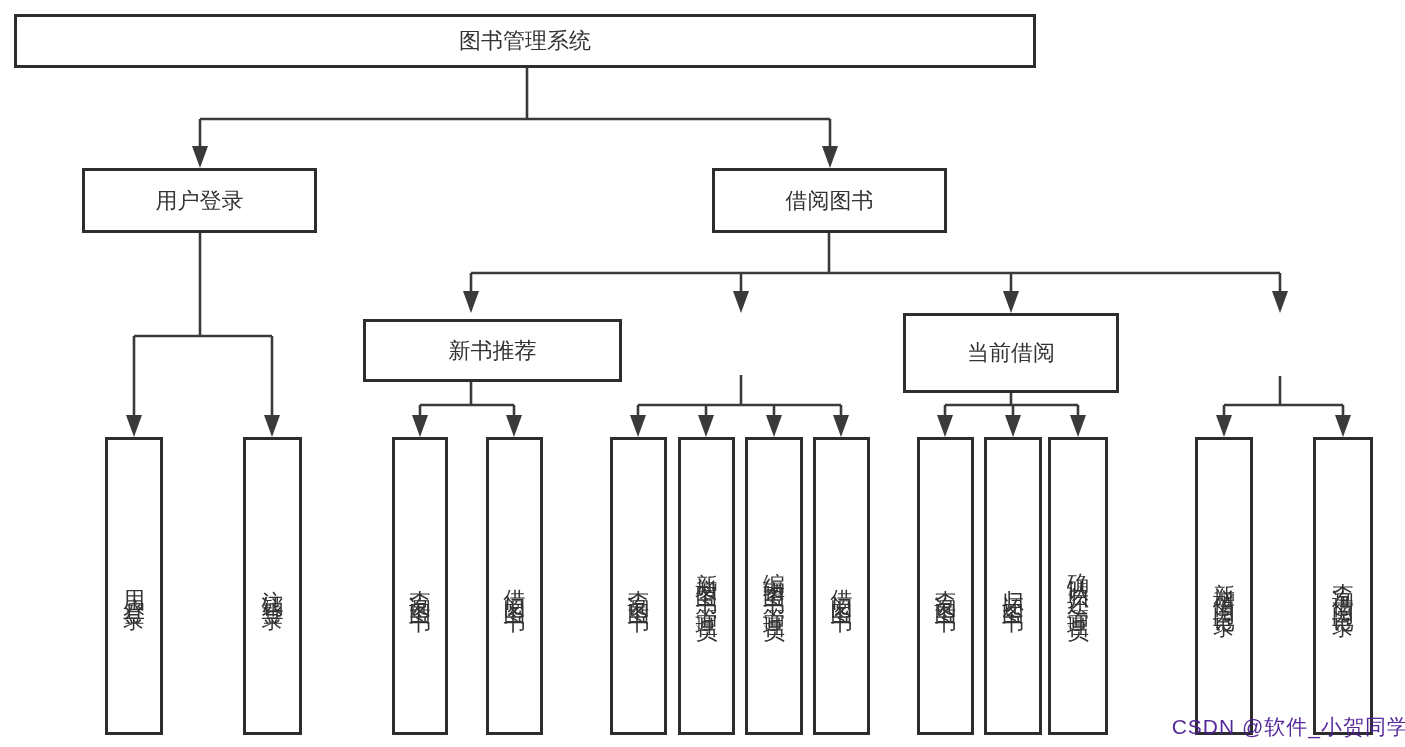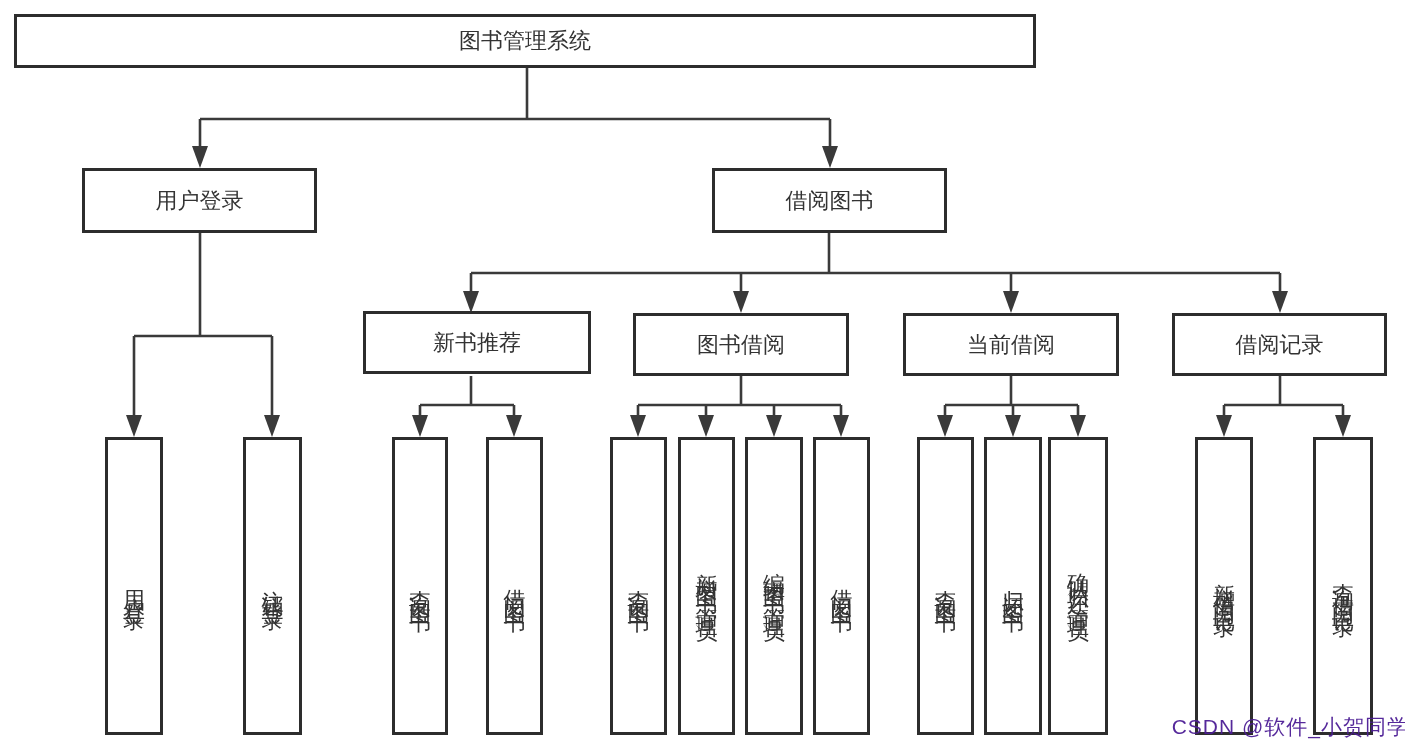--- a/index.html
+++ b/index.html
@@ -98,31 +98,25 @@
     <span>图书管理系统</span>
   </div>
 
   <div class="node" style="left:82px;top:168px;width:235px;height:65px">
     <span>用户登录</span>
   </div>
   <div class="node" style="left:712px;top:168px;width:235px;height:65px">
     <span>借阅图书</span>
   </div>
 
-  <div class="node" style="left:363px;top:311px;width:228px;height:63px">
+  <div class="node" style="left:363px;top:319px;width:259px;height:63px">
     <span>新书推荐</span>
   </div>
-  <div class="node" style="left:633px;top:313px;width:216px;height:63px">
-    <span>图书借阅</span>
-  </div>
-  <div class="node" style="left:903px;top:313px;width:216px;height:63px">
+  <div class="node" style="left:903px;top:313px;width:216px;height:80px">
     <span>当前借阅</span>
-  </div>
-  <div class="node" style="left:1172px;top:313px;width:215px;height:63px">
-    <span>借阅记录</span>
   </div>
 
   <div class="node leaf" style="left:105px;top:437px;width:58px;height:298px">
     <span>用户登录</span>
   </div>
   <div class="node leaf" style="left:243px;top:437px;width:59px;height:298px">
     <span>注销登录</span>
   </div>
 
   <div class="node leaf" style="left:392px;top:437px;width:56px;height:298px">

